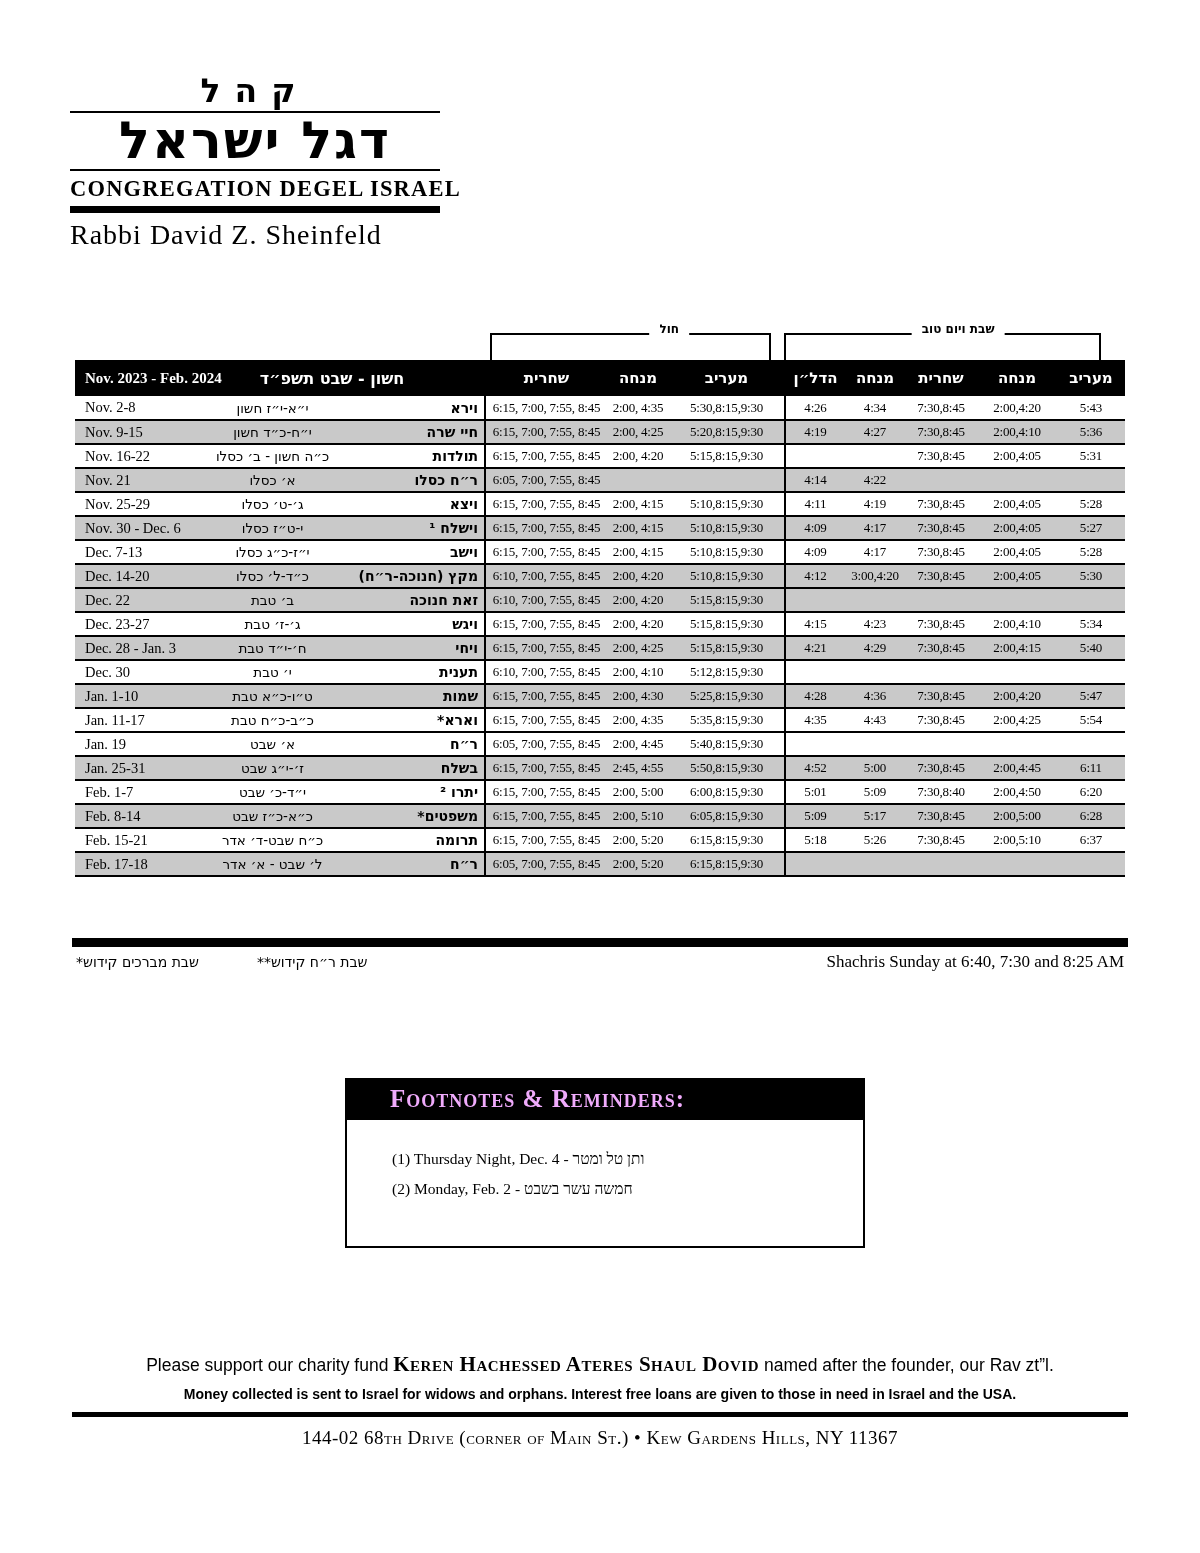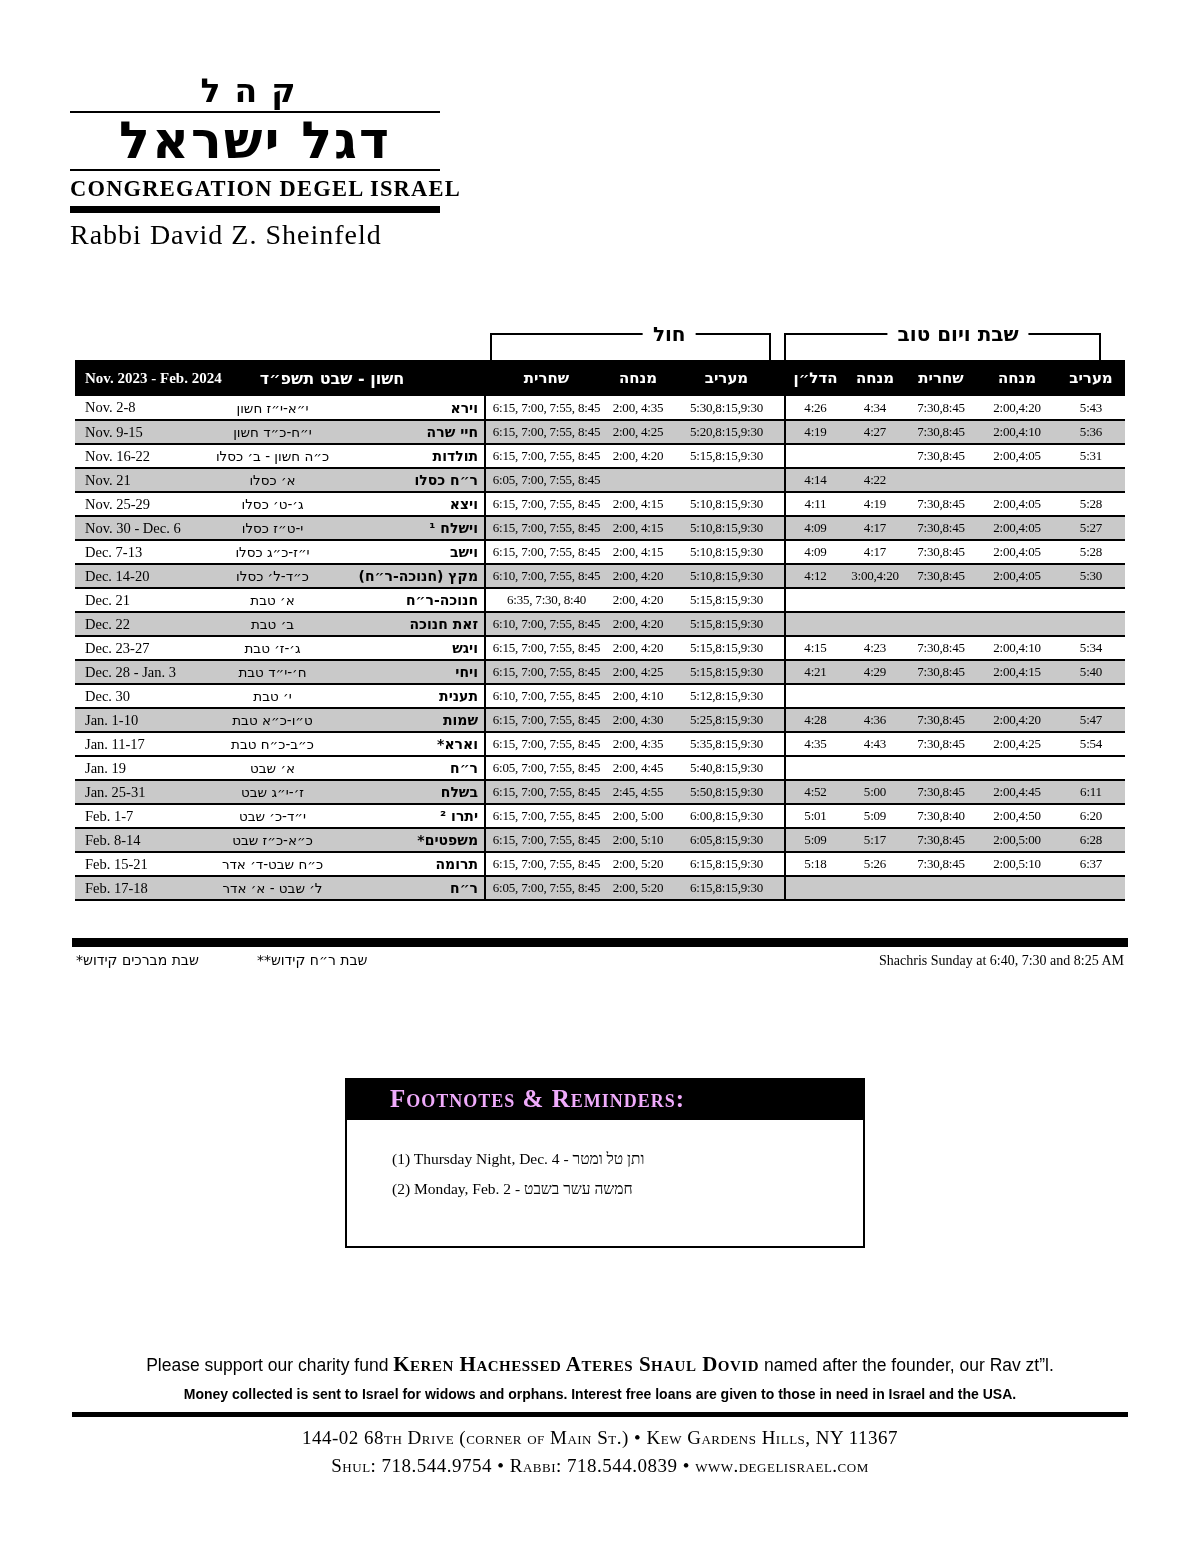--- a/index.html
+++ b/index.html
@@ -18,21 +18,21 @@
   .org-name { font-weight:bold; font-size:22.5px; letter-spacing:1.2px; margin-top:5px; white-space:nowrap; }
   .org-bar { height:7px; background:#000; margin-top:4px; }
   .rabbi { font-size:28px; letter-spacing:1px; margin-top:6px; white-space:nowrap; }
 
   
   .bracket { position:absolute; top:333px; height:27px; box-sizing:border-box;
     border-top:2px solid #000; border-left:2px solid #000; border-right:2px solid #000; }
   .bkt-weekday { left:490px; width:281px; }
   .bkt-shabbos { left:784px; width:317px; }
   .bkt-label { position:absolute; top:-13px; background:#fff; padding:0 10px;
-    font-family:"DejaVu Sans",sans-serif; font-weight:bold; font-size:20px; white-space:nowrap;
+    font-family:"DejaVu Sans",sans-serif; font-weight:bold; font-size:12px; white-space:nowrap;
     transform:translateX(-50%); }
   .bkt-weekday .bkt-label { left:64%; }
   .bkt-shabbos .bkt-label { left:55%; }
 
   
   .sched { position:absolute; left:75px; top:360px; width:1050px;
     border-collapse:collapse; table-layout:fixed; }
   .sched th, .sched td { padding:0; vertical-align:middle; }
   .sched thead tr { background:#000; color:#fff; height:36px; }
   .sched tbody tr { height:24px; border-bottom:2px solid #000; }
@@ -45,21 +45,21 @@
   .c-parsha { text-align:right; padding-right:6px !important; font-family:"DejaVu Sans",sans-serif;
     font-weight:bold; font-size:14px; white-space:nowrap; }
   .c-time { text-align:center; font-size:13px; white-space:nowrap; letter-spacing:-0.2px; }
   .div-l { border-left:2px solid #000; }
 
   
   .bar1 { position:absolute; left:72px; top:938px; width:1056px; height:9px; background:#000; }
   .legend { position:absolute; left:76px; top:952px; width:1048px; display:flex; align-items:baseline; }
   .legend-heb { font-family:"DejaVu Sans",sans-serif; font-size:14px; direction:rtl; }
   .legend-gap { margin-left:58px; }
-  .legend-en { margin-left:auto; font-size:14px; }
+  .legend-en { margin-left:auto; font-size:17px; }
 
   
   .fnbox { position:absolute; left:345px; top:1078px; width:520px; }
   .fnbox-hd { background:#000; color:#f0abfc; height:42px; line-height:42px; padding-left:45px;
     font-variant:small-caps; font-weight:bold; font-size:25px; letter-spacing:1px; box-sizing:border-box; }
   .fnbox-bd { border:2px solid #000; border-top:none; height:128px; box-sizing:border-box;
     padding:24px 0 0 45px; }
   .fn-item { font-size:15.5px; line-height:30px; }
 
   
@@ -232,33 +232,20 @@
           <td class="c-time div-l">6:10, 7:00, 7:55, 8:45</td>
           <td class="c-time">2:00, 4:20</td>
           <td class="c-time">5:10,8:15,9:30</td>
           <td class="c-time div-l">4:12</td>
           <td class="c-time">3:00,4:20</td>
           <td class="c-time">7:30,8:45</td>
           <td class="c-time">2:00,4:05</td>
           <td class="c-time">5:30</td>
         </tr>
 
-        <tr>
-          <td class="c-dates">Dec. 21</td>
-          <td class="c-heb" dir="rtl">א׳ טבת</td>
-          <td class="c-parsha" dir="rtl">חנוכה-ר״ח</td>
-          <td class="c-time div-l">6:35, 7:30, 8:40</td>
-          <td class="c-time">2:00, 4:20</td>
-          <td class="c-time">5:15,8:15,9:30</td>
-          <td class="c-time div-l"></td>
-          <td class="c-time"></td>
-          <td class="c-time"></td>
-          <td class="c-time"></td>
-          <td class="c-time"></td>
-        </tr>
 
         <tr class="shaded">
           <td class="c-dates">Dec. 22</td>
           <td class="c-heb" dir="rtl">ב׳ טבת</td>
           <td class="c-parsha" dir="rtl">זאת חנוכה</td>
           <td class="c-time div-l">6:10, 7:00, 7:55, 8:45</td>
           <td class="c-time">2:00, 4:20</td>
           <td class="c-time">5:15,8:15,9:30</td>
           <td class="c-time div-l"></td>
           <td class="c-time"></td>
@@ -446,16 +433,15 @@
     <span>Please support our charity fund</span>
     <span class="fund">Keren Hachessed Ateres Shaul Dovid</span>
     <span>named after the founder, our Rav zt”l.</span>
   </div>
   <div class="charity-detail">Money collected is sent to Israel for widows and orphans. Interest free loans are given to those in need in Israel and the USA.</div>
 
   <div class="rule2"></div>
 
   <div class="footer">
     <div>144-02 68th Drive (corner of Main St.) • Kew Gardens Hills, NY 11367</div>
-    <div>Shul: 718.544.9754 • Rabbi: 718.544.0839 • www.degelisrael.com</div>
   </div>
 
 </div>
 
 </body></html>

